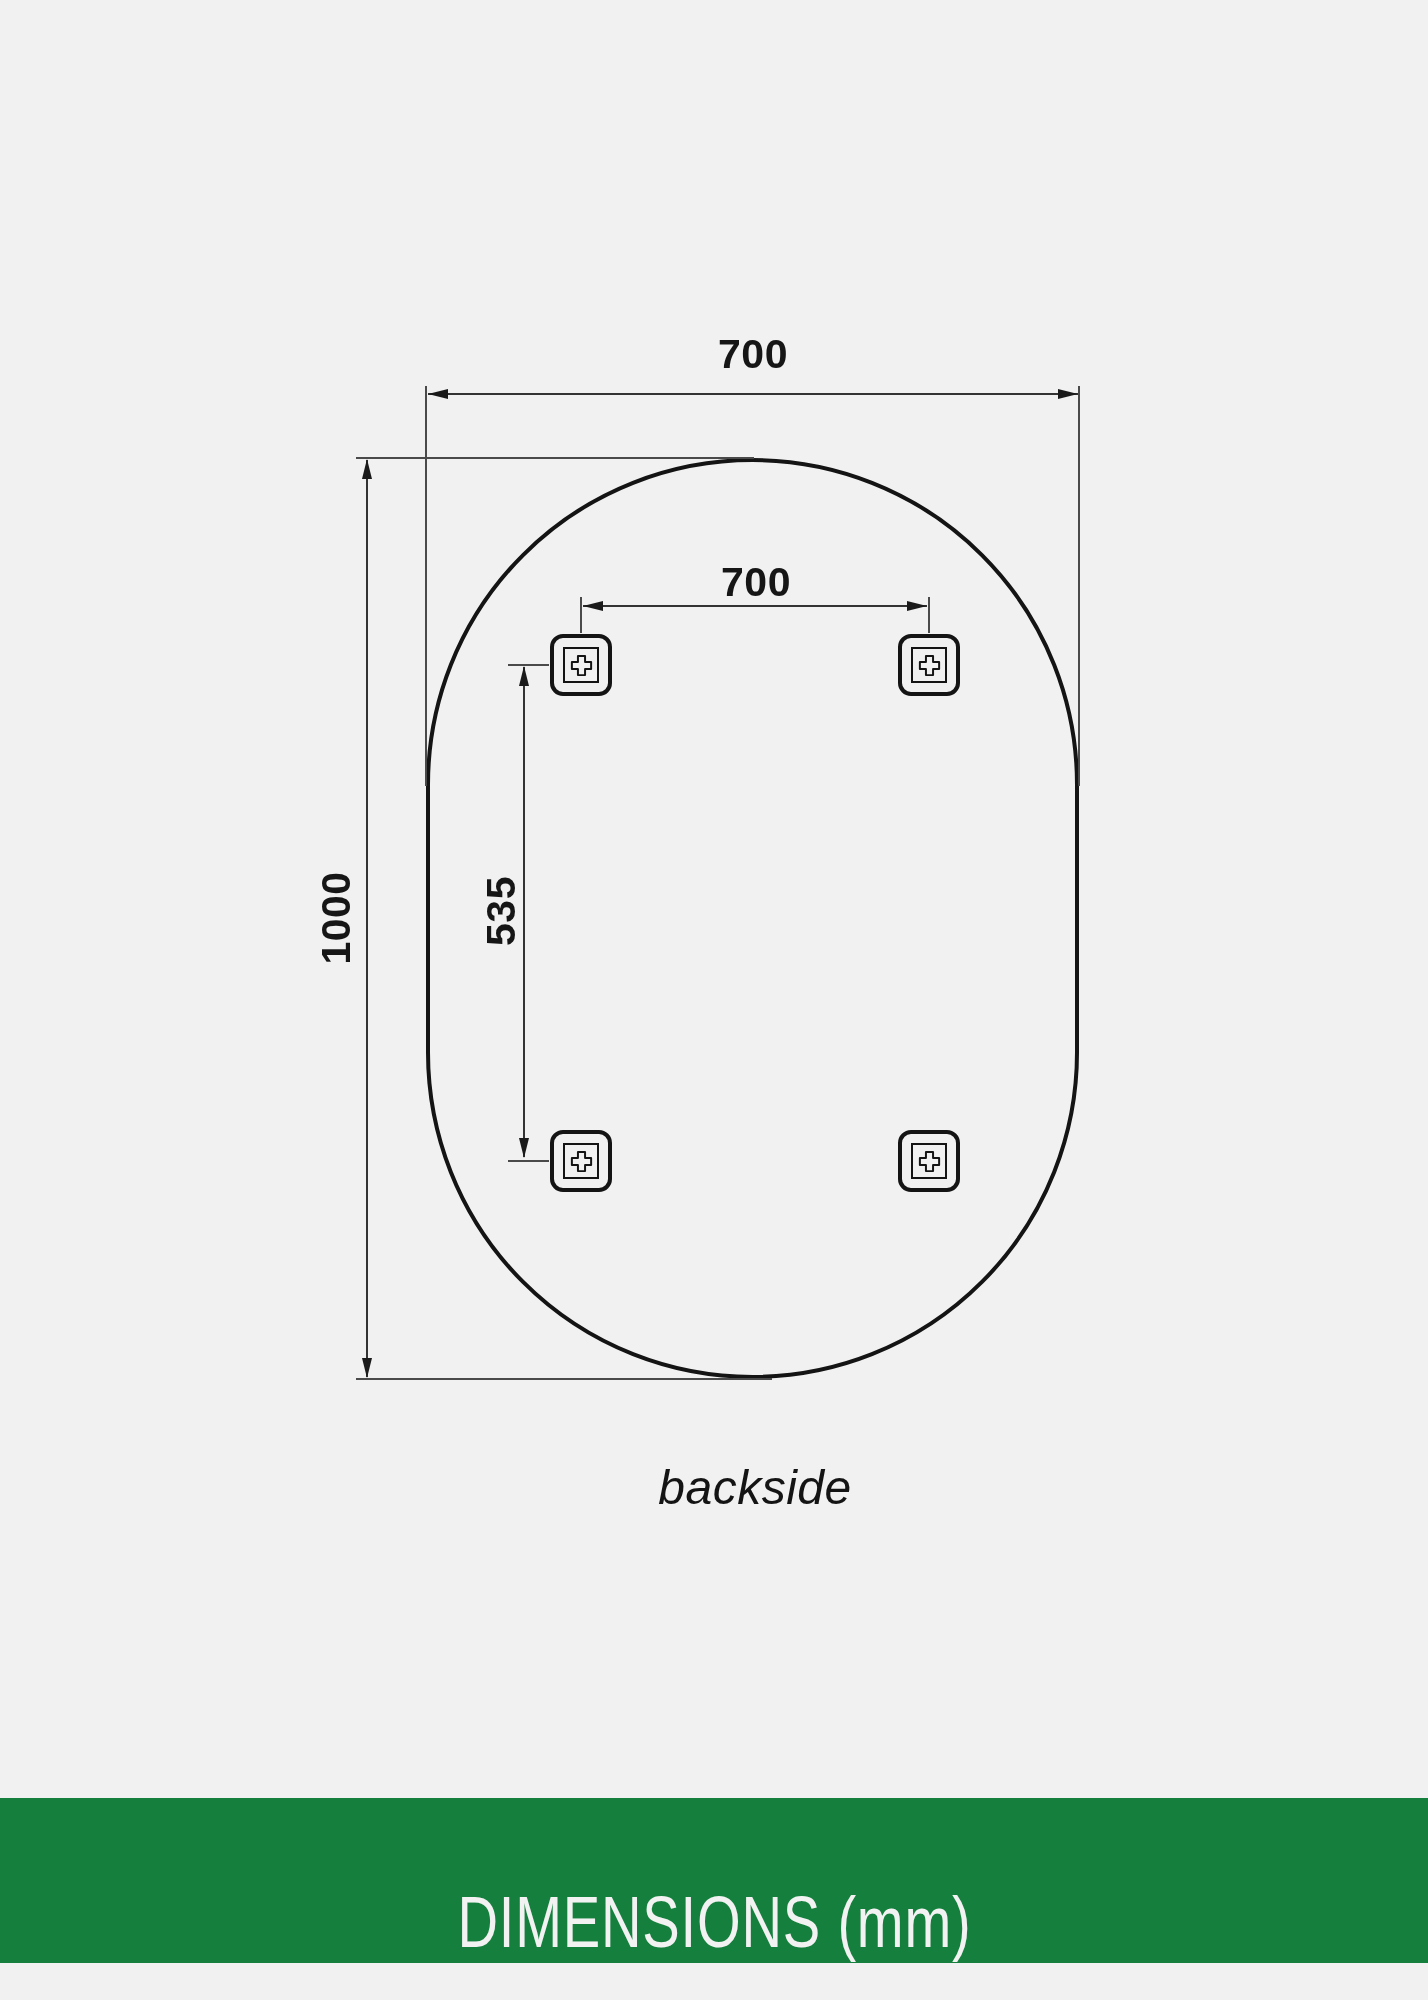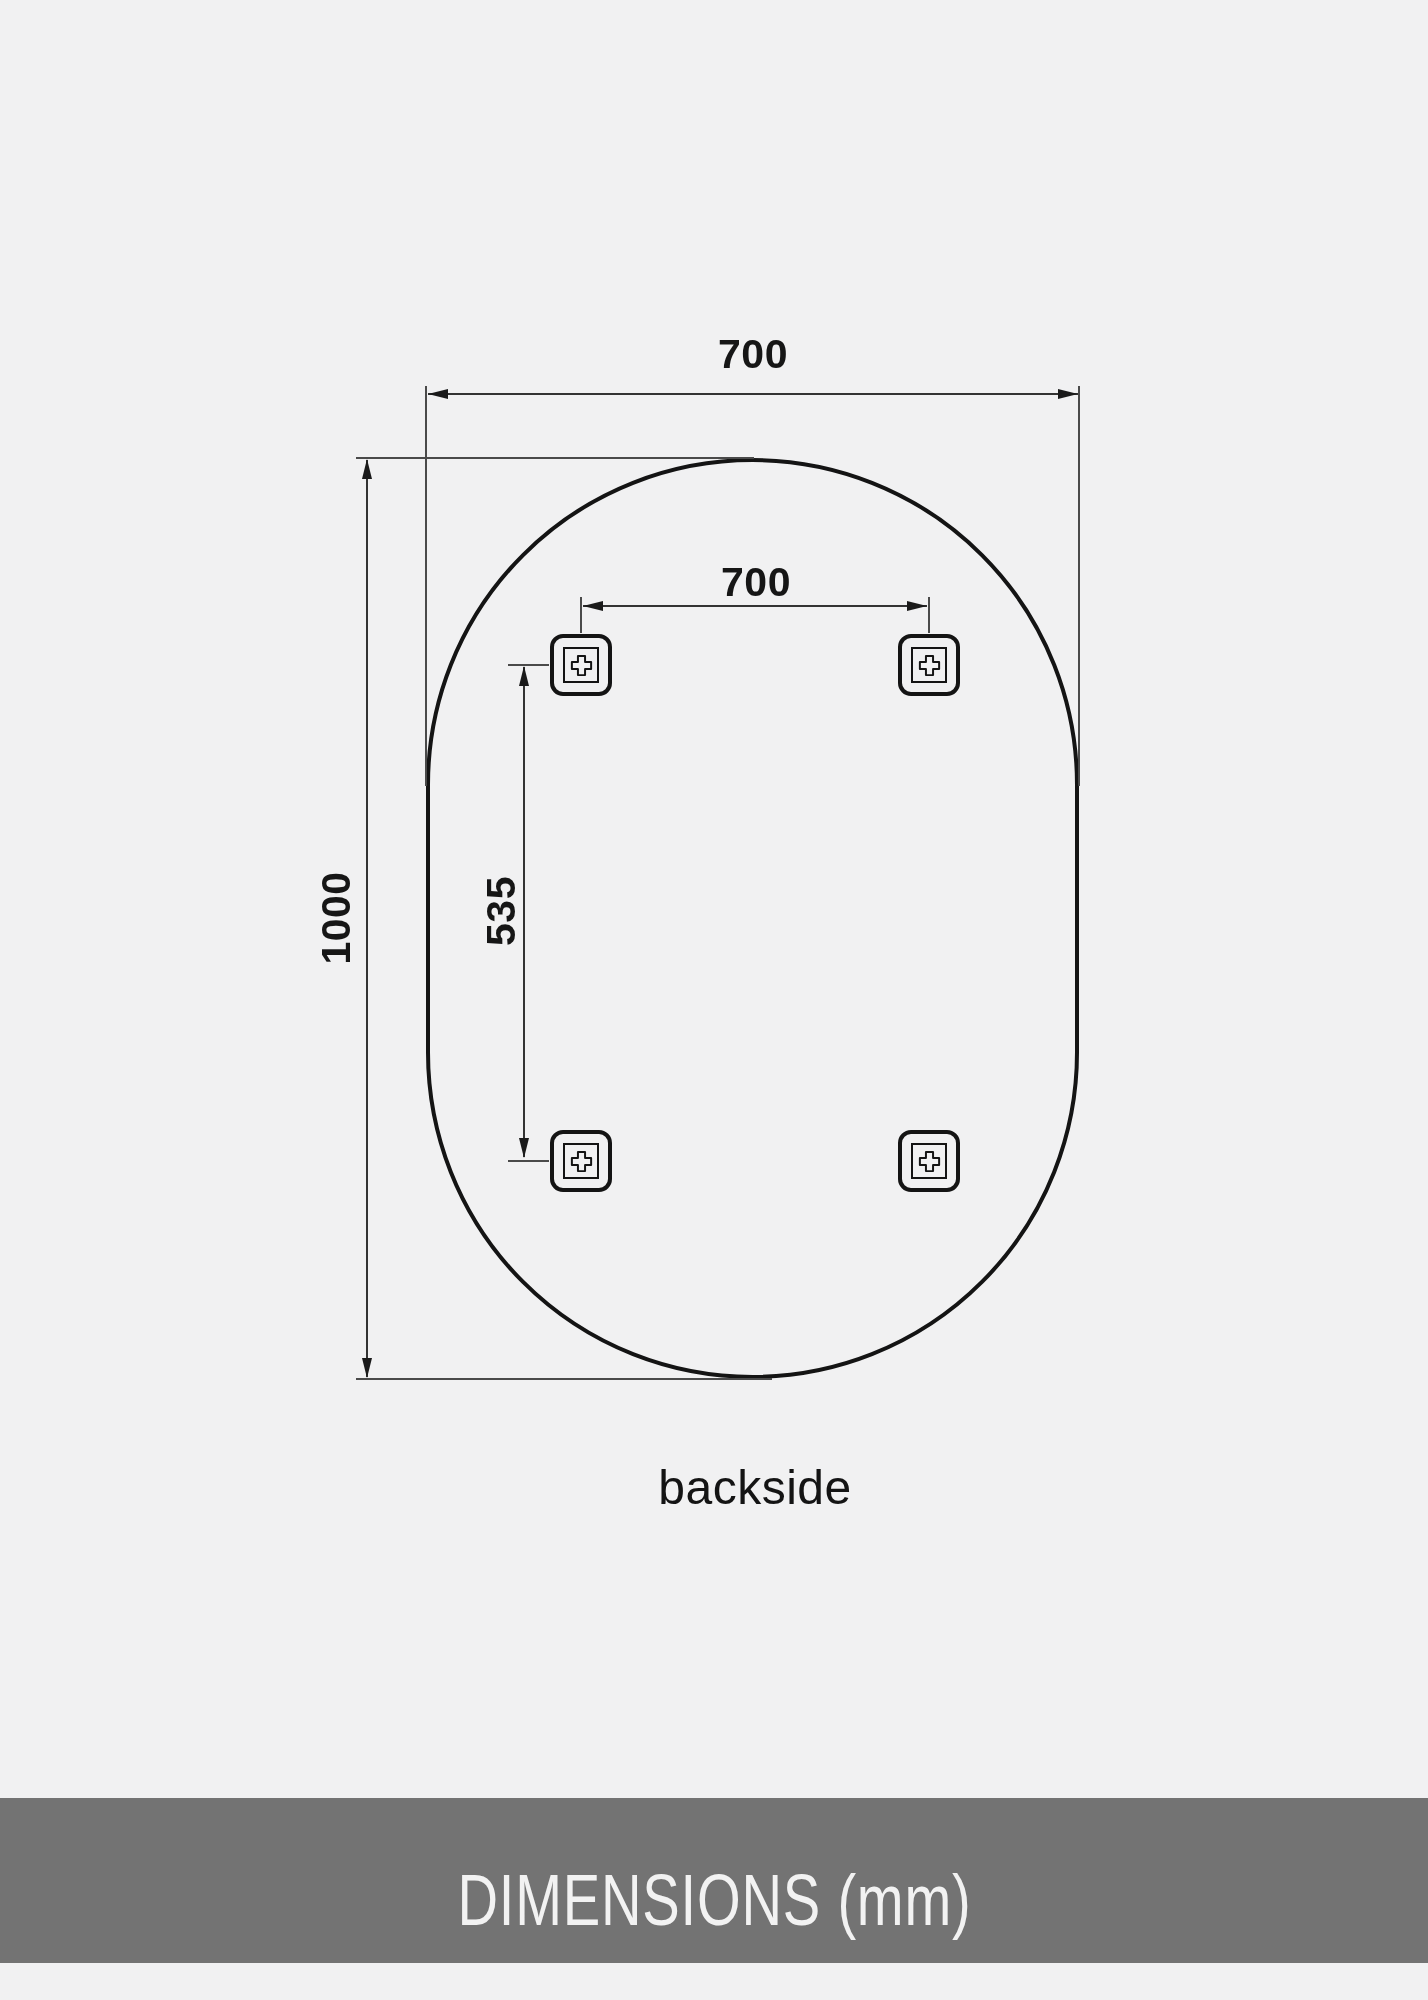--- a/index.html
+++ b/index.html
@@ -43,27 +43,27 @@
   .arr-down {border-left:5px solid transparent;border-right:5px solid transparent;border-top:20px solid #1a1a1a;}
 
   
   .dimlabel{
     position:absolute;font-weight:700;font-size:41px;color:#161616;
     letter-spacing:.5px;transform:translate(-50%,-50%);white-space:nowrap;
   }
   .dimlabel.rot{transform:translate(-50%,-50%) rotate(-90deg);}
   .viewlabel{
     position:absolute;font-weight:400;font-size:48px;color:#141414;
-    transform:translate(-50%,-50%);white-space:nowrap;letter-spacing:.5px;
+    transform:translate(-50%,-50%);white-space:nowrap;letter-spacing:.5px;font-style:italic;
   }
 
   
   .footer{
     position:absolute;left:0;top:1798px;width:1428px;height:165px;
-    background:#737373;display:flex;align-items:center;justify-content:center;
+    background:#15803d;display:flex;align-items:flex-end;justify-content:center;
   }
   .footer-title{
     margin-top:38px;color:#f2f2f2;font-size:72px;font-weight:400;
     letter-spacing:1px;transform:scaleX(0.78);transform-origin:center;
     white-space:nowrap;
   }
 </style>
 </head>
 <body>
 

